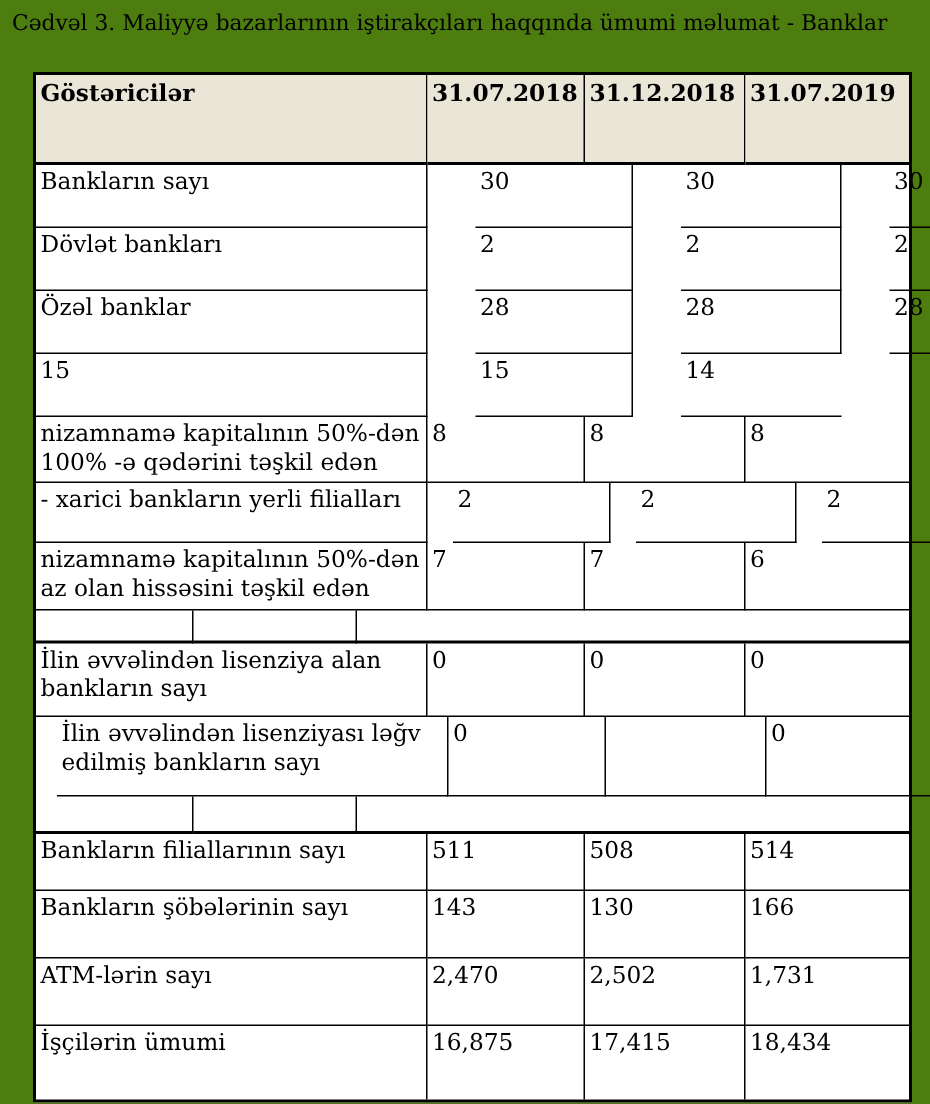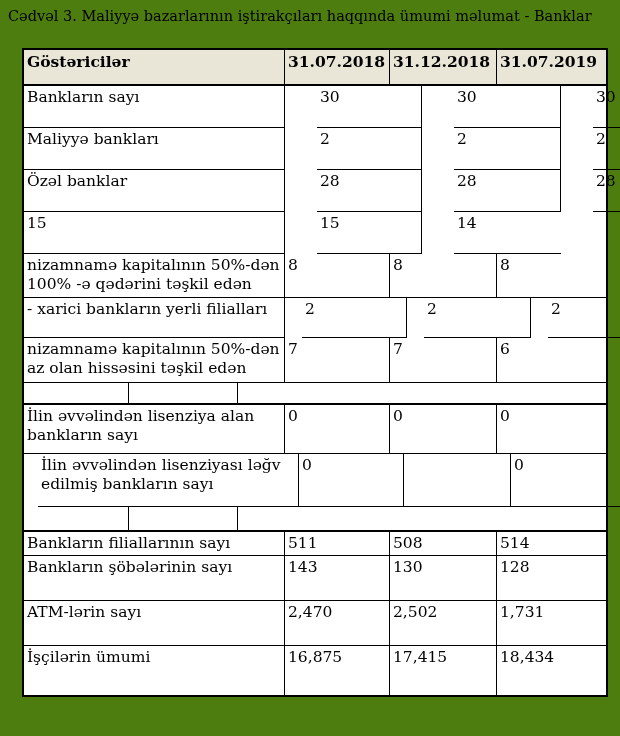--- a/index.html
+++ b/index.html
@@ -51,28 +51,28 @@
   }
   .row .cell:last-child { border-right: none; }
   .row.last .cell { border-bottom: none; }
   .row.header .cell {
     background: #e9e6d7;
     font-weight: bold;
     border-bottom-width: 2px;
   }
   .row.gap .cell { border-bottom-width: 2px; }
   
-  .rh-header { height: 36px; }
+  .rh-header { height: 60px; }
   .rh42 { height: 42px; gap: 32px; }
   .rh44 { height: 44px; }
   .rh40 { height: 40px; gap: 17px; }
   .rh45 { height: 45px; }
   .rh49 { height: 49px; }
   .rh53 { height: 53px; padding-left: 14px; }
-  .rh38 { height: 24px; }
+  .rh38 { height: 38px; }
   .rh-gap1 { height: 22px; }
   .rh-gap2 { height: 25px; }
 </style>
 </head>
 <body>
 
 <div class="page">
 
   <div class="caption">Cədvəl 3. Maliyyə bazarlarının iştirakçıları haqqında ümumi məlumat - Banklar</div>
 
@@ -86,21 +86,21 @@
     </div>
 
     <div class="row main rh42">
       <div class="cell">Bankların sayı</div>
       <div class="cell">30</div>
       <div class="cell">30</div>
       <div class="cell">30</div>
     </div>
 
     <div class="row main rh42">
-      <div class="cell">Maliyyə bankları</div>
+      <div class="cell">Dövlət bankları</div>
       <div class="cell">2</div>
       <div class="cell">2</div>
       <div class="cell">2</div>
     </div>
 
     <div class="row main rh42">
       <div class="cell">Özəl banklar</div>
       <div class="cell">28</div>
       <div class="cell">28</div>
       <div class="cell">28</div>
@@ -163,21 +163,21 @@
       <div class="cell">Bankların filiallarının sayı</div>
       <div class="cell">511</div>
       <div class="cell">508</div>
       <div class="cell">514</div>
     </div>
 
     <div class="row main rh45">
       <div class="cell">Bankların şöbələrinin sayı</div>
       <div class="cell">143</div>
       <div class="cell">130</div>
-      <div class="cell">128</div>
+      <div class="cell">166</div>
     </div>
 
     <div class="row main rh45">
       <div class="cell">ATM-lərin sayı</div>
       <div class="cell">2,470</div>
       <div class="cell">2,502</div>
       <div class="cell">1,731</div>
     </div>
 
     <div class="row main last rh49">

